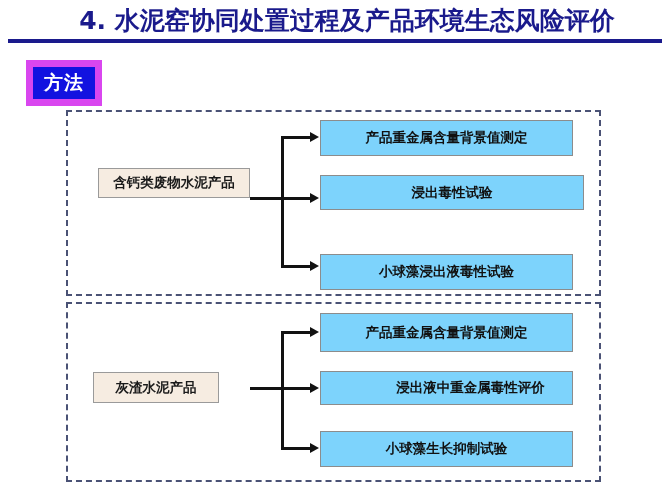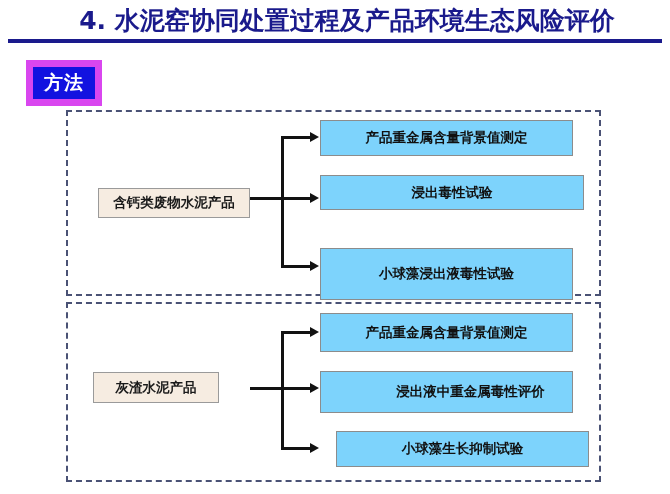--- a/index.html
+++ b/index.html
@@ -80,44 +80,44 @@
     box-sizing: border-box;
     display: flex;
     align-items: center;
     justify-content: center;
     color: #1a1a1a;
     font-size: 13.5px;
     font-weight: bold;
     white-space: nowrap;
     font-family: "DejaVu Sans", "Liberation Sans", sans-serif;
   }
-  #src-1 { left: 98px; top: 188px; width: 152px; height: 30px; }
+  #src-1 { left: 98px; top: 168px; width: 152px; height: 30px; }
   #src-2 { left: 93px; top: 372px; width: 126px; height: 31px; }
 
   
   .target-box {
     position: absolute;
     background: #7dd3fc;
     border: 1.5px solid #8c8c8c;
     box-sizing: border-box;
     display: flex;
     align-items: center;
     justify-content: center;
     color: #111111;
     font-size: 13.5px;
     font-weight: bold;
     white-space: nowrap;
     font-family: "DejaVu Sans", "Liberation Sans", sans-serif;
   }
   #tgt-1-1 { left: 320px; top: 120px; width: 253px; height: 36px; }
   #tgt-1-2 { left: 320px; top: 175px; width: 264px; height: 35px; }
-  #tgt-1-3 { left: 320px; top: 248px; width: 253px; height: 52px; font-family: Liberation Serif, serif; }
+  #tgt-1-3 { left: 320px; top: 254px; width: 253px; height: 36px; font-family: Liberation Serif, serif; }
   #tgt-2-1 { left: 320px; top: 313px; width: 253px; height: 39px; }
-  #tgt-2-2 { left: 320px; top: 371px; width: 253px; height: 42px; padding-left: 48px; }
-  #tgt-2-3 { left: 320px; top: 431px; width: 253px; height: 36px; margin-left: 16px; }
+  #tgt-2-2 { left: 320px; top: 371px; width: 253px; height: 34px; padding-left: 48px; }
+  #tgt-2-3 { left: 320px; top: 431px; width: 253px; height: 36px; }
 
   
   .line-h {
     position: absolute;
     height: 2.5px;
     background: #121212;
   }
   .line-v {
     position: absolute;
     width: 2.5px;

